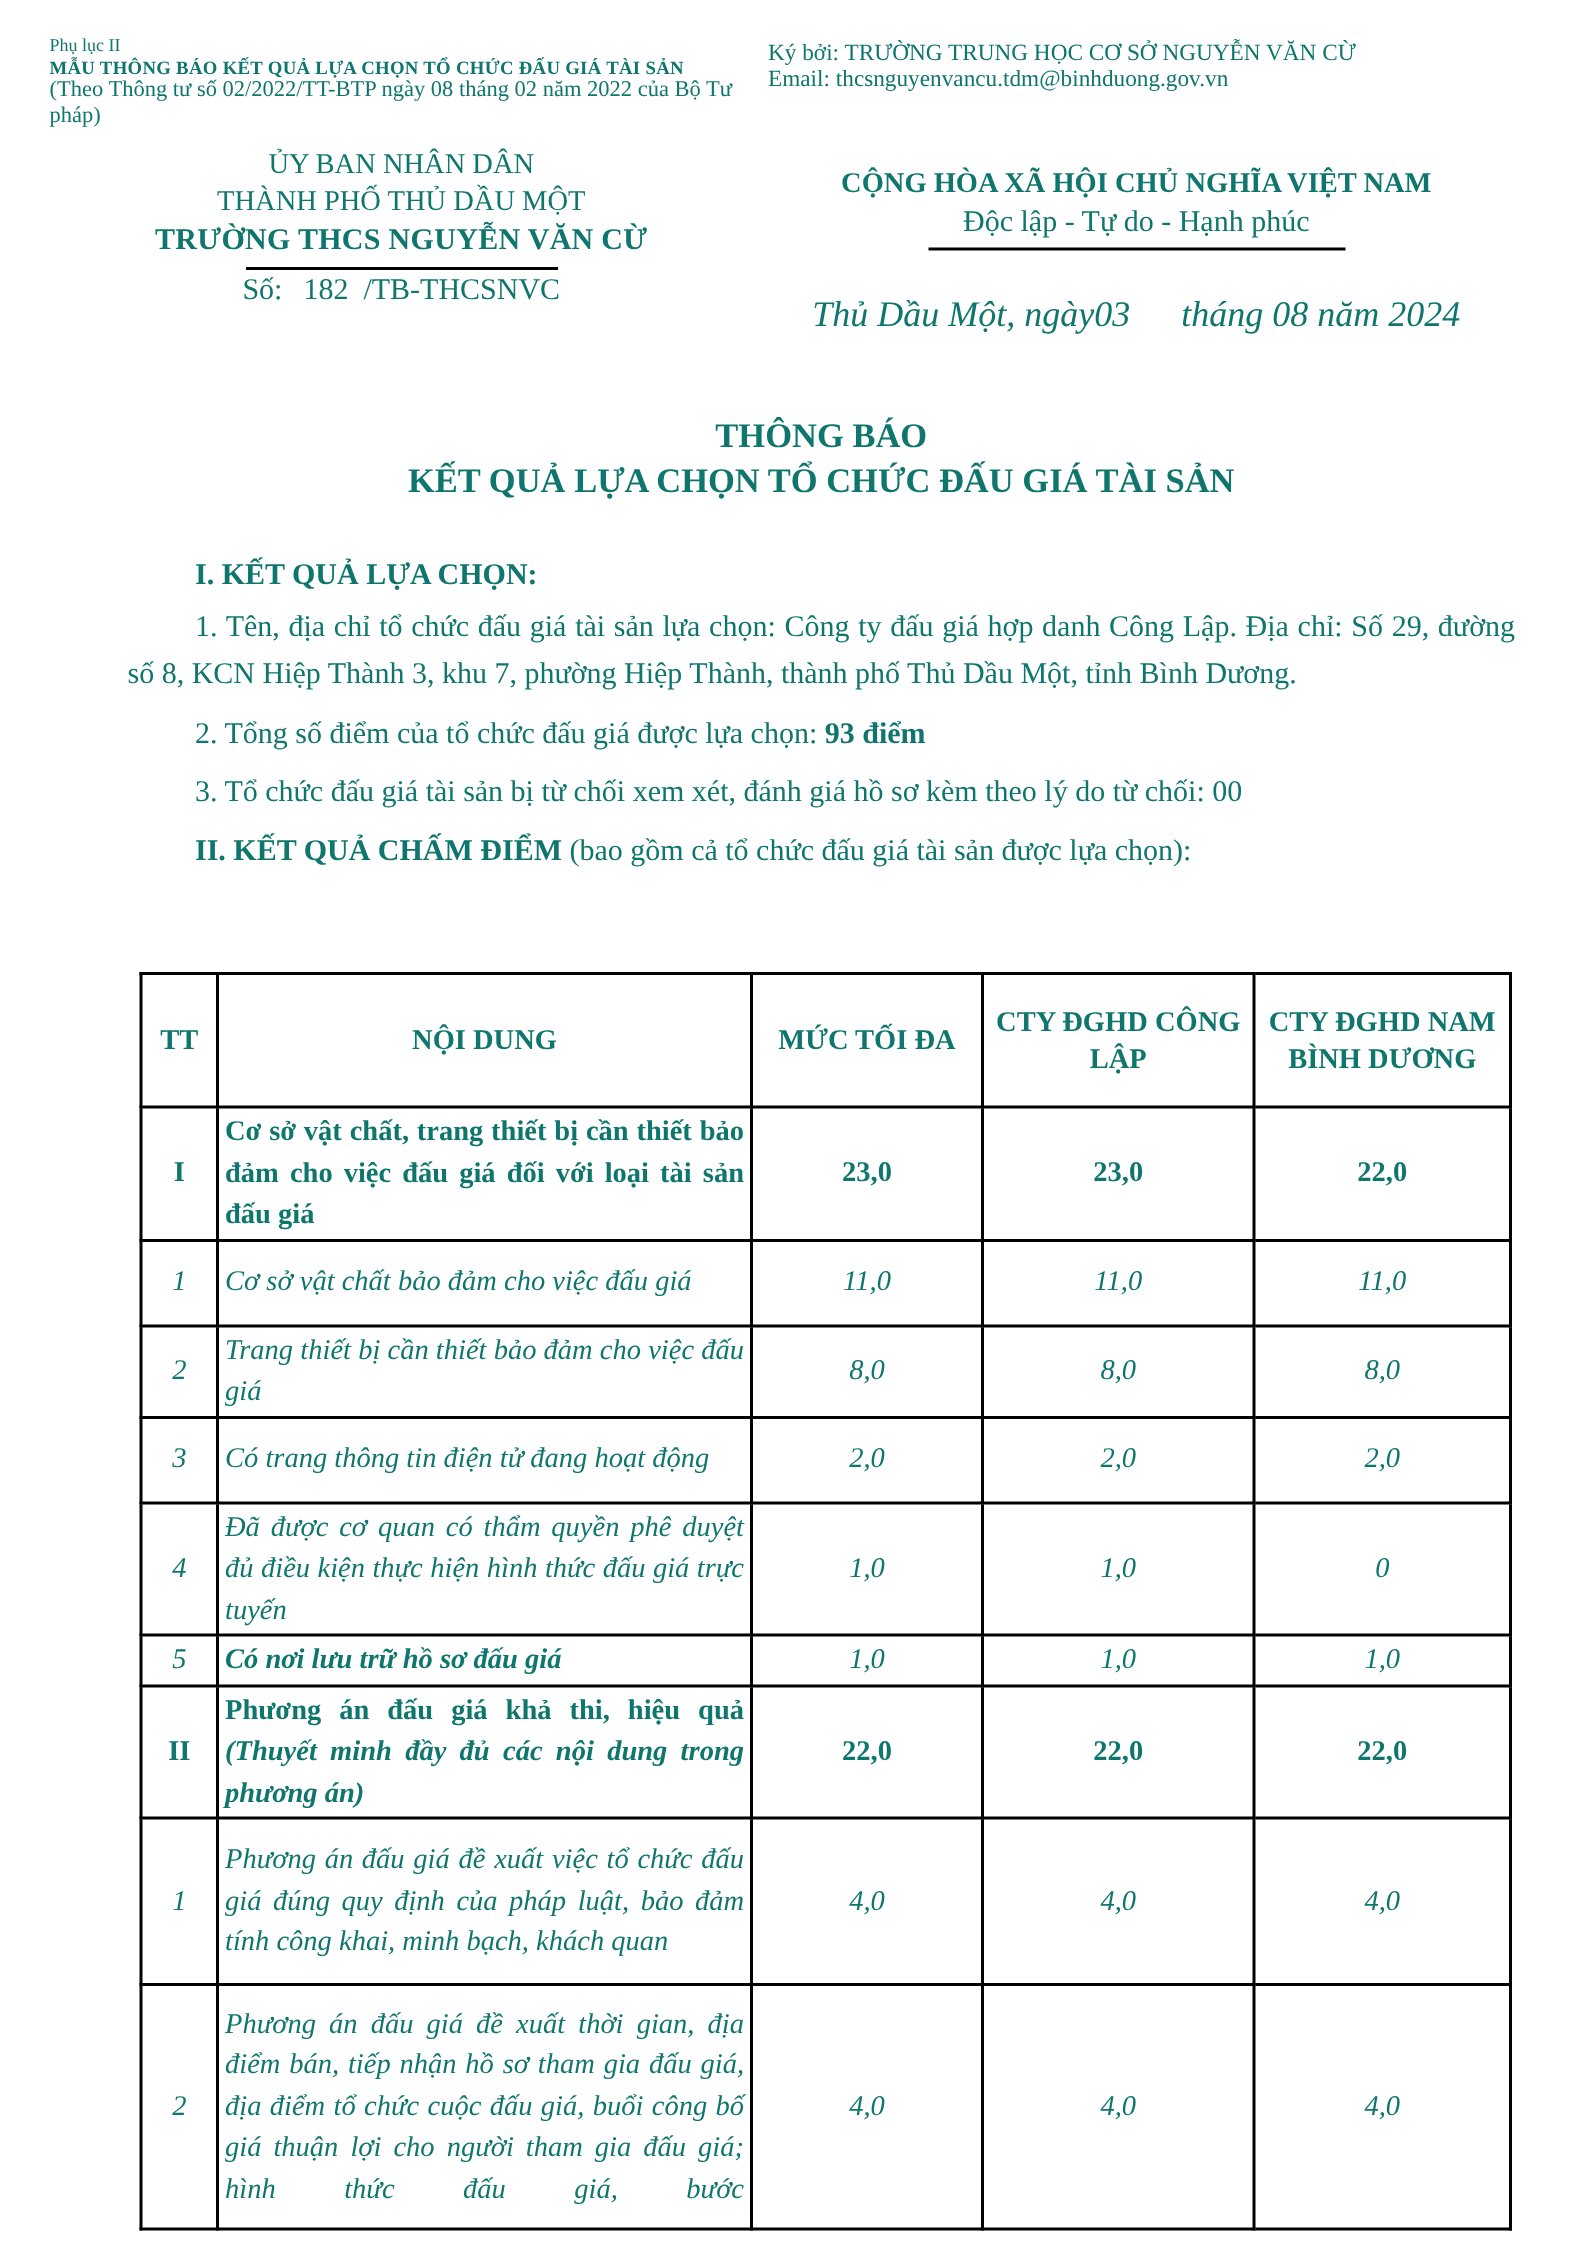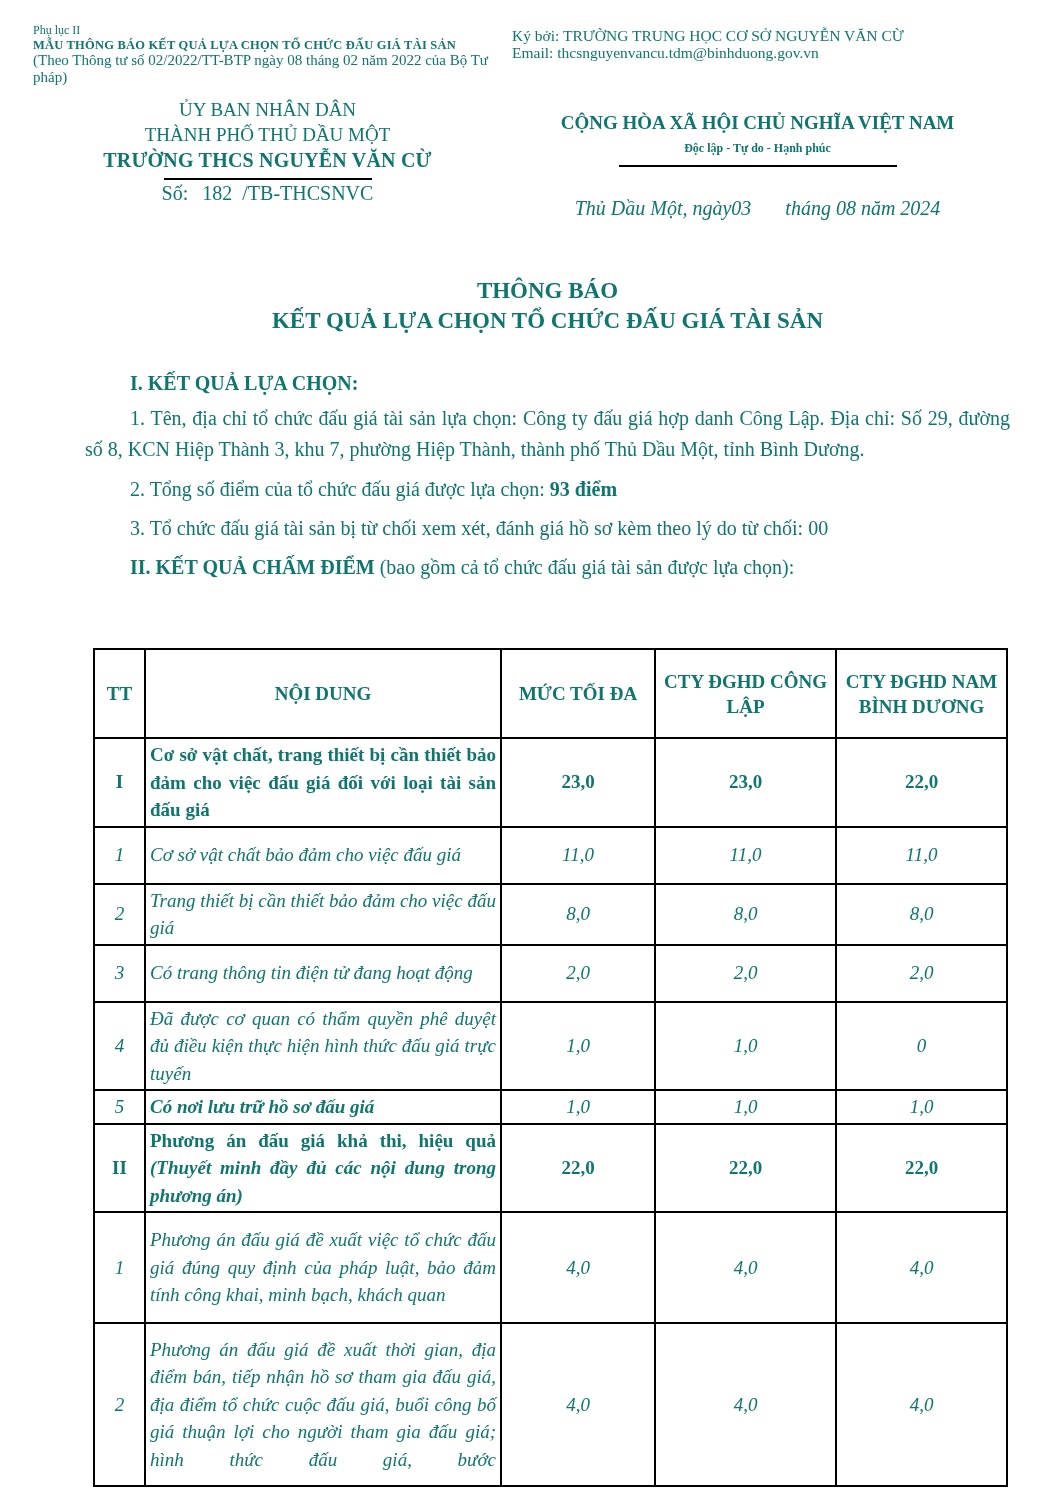--- a/index.html
+++ b/index.html
@@ -21,23 +21,23 @@
   .issuer { position:absolute; left:85px; top:97px; width:365px; text-align:center; }
   .issuer .l1 { font-size:19px; line-height:25px; }
   .issuer .l2 { font-size:19px; line-height:25px; }
   .issuer .l3 { font-size:20px; line-height:27px; font-weight:bold; letter-spacing:0.2px; }
   .issuer .rule { width:208px; border-bottom:2px solid #000; margin:4px auto 0 auto; }
   .docnum { margin-top:2px; font-size:20px; }
   .docnum .num { margin:0 10px 0 14px; }
   
   .national { position:absolute; left:505px; top:110px; width:505px; text-align:center; }
   .national .l1 { font-size:19px; font-weight:bold; line-height:25px; }
-  .national .l2 { font-size:12px; font-weight:bold; line-height:27px; }
+  .national .l2 { font-size:20px; font-weight:normal; line-height:27px; }
   .national .rule { width:278px; border-bottom:2px solid #000; margin:3px auto 0 auto; }
-  .dateline { margin-top:30px; font-size:20px; font-style:italic; }
+  .dateline { margin-top:30px; font-size:24px; font-style:italic; }
   .dateline .day { margin-right:34px; }
   
   .doc-title { position:absolute; left:85px; top:276px; width:925px; text-align:center; }
   .doc-title .t1 { font-size:23px; font-weight:bold; line-height:30px; }
   .doc-title .t2 { font-size:23px; font-weight:bold; line-height:30px; }
   
   .body { position:absolute; left:85px; top:372px; width:925px; font-size:20px; }
   .h-sec { font-weight:bold; text-indent:45px; margin-bottom:8px; font-size:20px; }
   .para { text-align:justify; text-indent:45px; line-height:31px; margin-bottom:9px; }
   .para-line { text-indent:45px; line-height:31px; margin-bottom:8px; }

